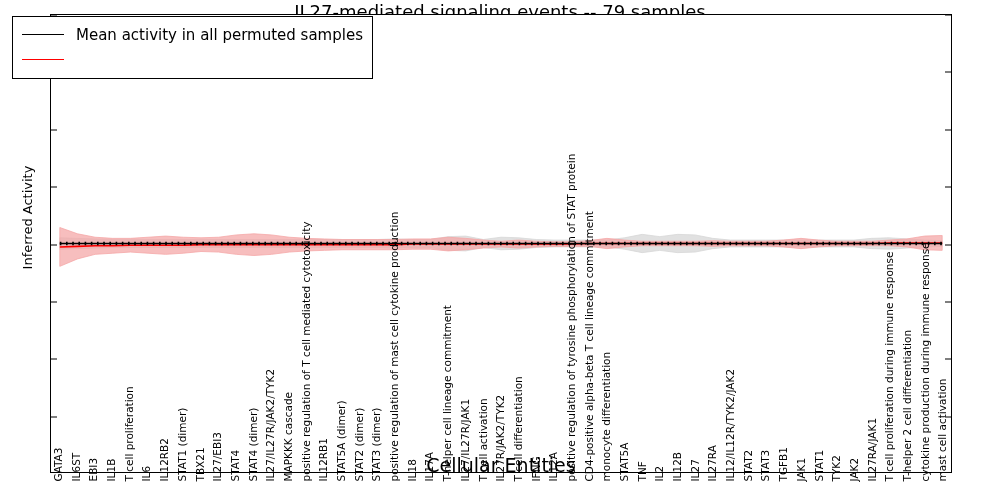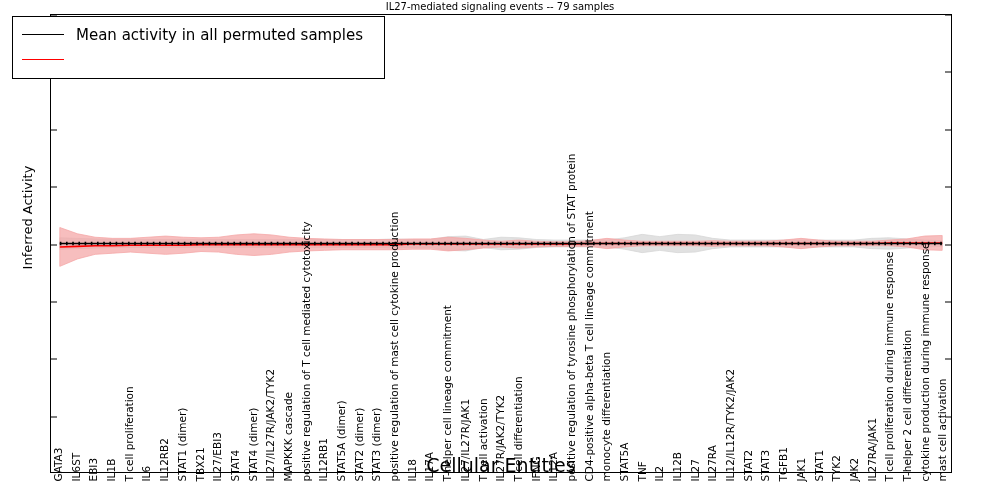--- a/index.html
+++ b/index.html
@@ -6,21 +6,21 @@
   body{
     width:1000px;height:500px;background:#ffffff;
     font-family:"DejaVu Sans","Liberation Sans",sans-serif;
     overflow:hidden;
   }
   #root{position:relative;width:1000px;height:500px;}
 
   
   .title{
     position:absolute;left:0;top:1px;width:1000px;
-    text-align:center;font-size:10px;color:#000;
+    text-align:center;font-size:18px;color:#000;
   }
 
   
   .plot{
     position:absolute;left:50px;top:14px;
     width:902px;height:459px;
     border:1.2px solid #000;
     box-sizing:border-box;
     background:#fff;
     overflow:hidden;
@@ -55,21 +55,21 @@
     white-space:nowrap;
     transform-origin:left bottom;
     transform:rotate(-90deg);
     line-height:1;
   }
 
   
   .legend{
     position:absolute;left:12px;top:16px;
     border:1.1px solid #000;background:#fff;
-    padding:5px 21px 6px 9px;
+    padding:5px 9px 6px 9px;
     z-index:40;
   }
   .legend-row{display:flex;align-items:center;height:25px;}
   .legend-swatch{
     width:42px;height:0;margin-right:12px;flex:0 0 42px;
   }
   .legend-swatch.black{border-top:1.6px solid #000;}
   .legend-swatch.red{border-top:1.6px solid #ff0000;}
   .legend-text{font-size:15px;color:#000;}
 

